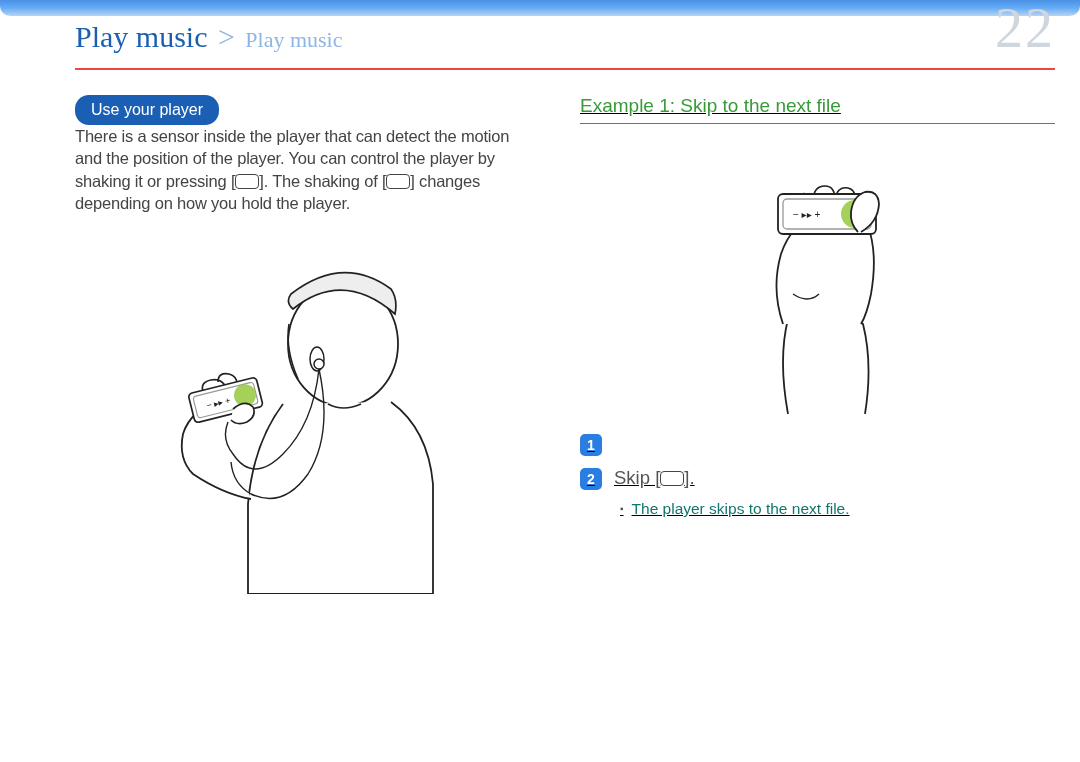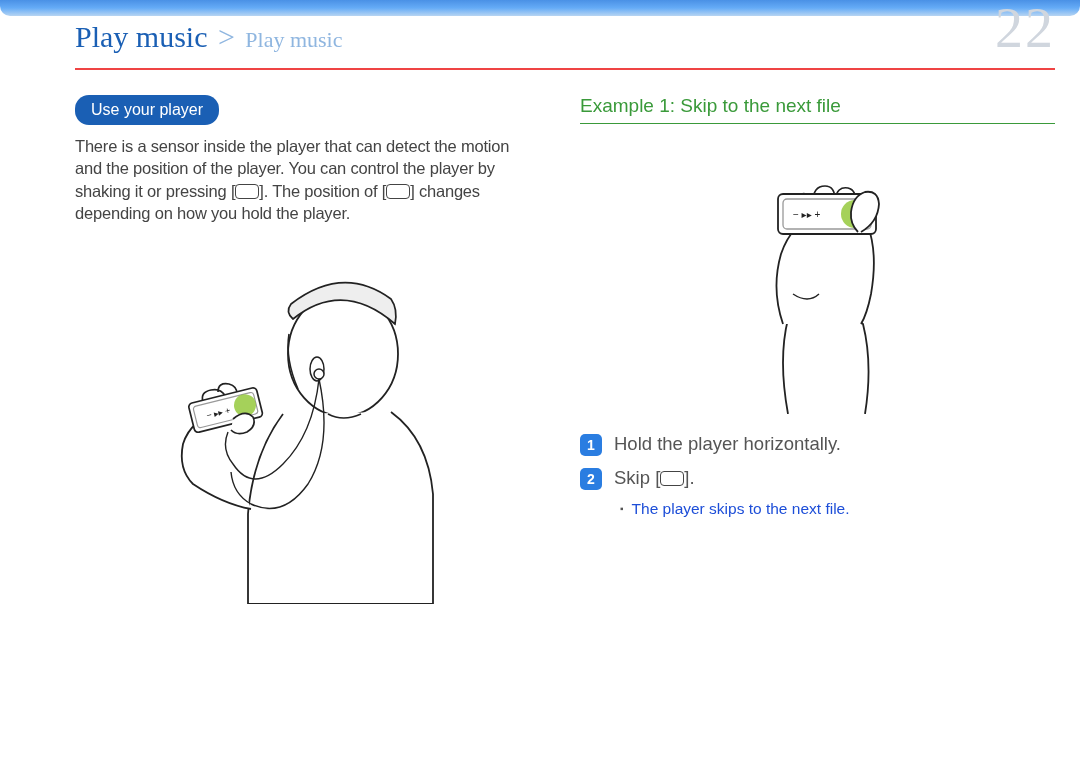--- a/index.html
+++ b/index.html
@@ -5,52 +5,52 @@
   * { box-sizing: border-box; margin: 0; padding: 0; }
   html, body { width: 1080px; height: 762px; font-family: Arial, Helvetica, sans-serif; background: #fff; position: relative; }
   .top-bar { position: absolute; top: 0; left: 0; width: 100%; height: 16px; background: linear-gradient(to bottom, #2a7de1 0%, #4a9df5 50%, #aacdf0 100%); border-bottom-left-radius: 10px; border-bottom-right-radius: 10px; opacity: 0.85; }
   .header { position: absolute; top: 20px; left: 75px; right: 25px; height: 50px; border-bottom: 2px solid #ef4444; }
   .breadcrumb-main { font-family: Georgia, 'Times New Roman', serif; font-size: 30px; color: #1a5fb4; font-weight: 400; }
   .breadcrumb-sep { font-family: Georgia, 'Times New Roman', serif; font-size: 30px; color: #8fb6e0; padding: 0 6px; }
   .breadcrumb-sub { font-family: Georgia, 'Times New Roman', serif; font-size: 22px; color: #8fb6e0; }
   .page-number { position: absolute; top: -24px; right: 0; font-family: Georgia, 'Times New Roman', serif; font-size: 56px; color: #d0d6de; font-weight: 300; letter-spacing: 2px; }
   .content { position: absolute; top: 95px; left: 75px; right: 25px; display: flex; gap: 60px; }
   .col-left { width: 445px; }
-  .col-right { width: 475px; }
-  .pill-heading { display: inline-block; background: #1a5fb4; color: #fff; font-size: 16px; padding: 6px 16px; border-radius: 14px; margin-bottom: 10px; }
+  .col-right { width: 475px; text-decoration: underline; }
+  .pill-heading { display: inline-block; background: #1a5fb4; color: #fff; font-size: 16px; padding: 6px 16px; border-radius: 14px; }
   .body-text { font-size: 16.5px; color: #444; line-height: 1.35; letter-spacing: -0.2px; }
   .inl-icon { display: inline-block; width: 24px; height: 15px; border: 1.2px solid #444; border-radius: 4px; vertical-align: -2px; }
   .illustration { margin-top: 30px; text-align: center; }
   .example-heading { font-size: 19px; color: #3a9a3a; padding-bottom: 6px; border-bottom: 1px solid #3a9a3a; margin-bottom: 18px; }
   .steps { list-style: none; margin-top: 18px; }
   .steps li { display: flex; align-items: flex-start; gap: 12px; margin-bottom: 10px; }
   .step-badge { flex: 0 0 22px; width: 22px; height: 22px; background: #2a7de1; color: #fff; border-radius: 5px; display: flex; align-items: center; justify-content: center; font-size: 14px; font-weight: bold; margin-top: 2px; }
   .step-text { font-size: 18.5px; color: #555; line-height: 1.3; }
-  .sub-bullet { margin-left: 40px; margin-top: 2px; font-size: 15.5px; color: #1d4ed8; }
+  .sub-bullet { margin-left: 40px; margin-top: 2px; font-size: 15.5px; color: #0f766e; }
   .sub-bullet::before { content: "▪"; font-size: 10px; color: #555; margin-right: 8px; vertical-align: 2px; }
   svg { display: block; margin: 0 auto; }
 </style>
 </head>
 <body>
 
 <div class="top-bar"></div>
 
 <div class="header">
   <span class="breadcrumb-main">Play music</span>
   <span class="breadcrumb-sep">&gt;</span>
   <span class="breadcrumb-sub">Play music</span>
   <span class="page-number">22</span>
 </div>
 
 <div class="content">
 
   <div class="col-left">
     <div class="pill-heading">Use your player</div>
     <p class="body-text">
-      <span>There is a sensor inside the player that can detect the motion and the position of the player. You can control the player by shaking it or pressing [</span><span class="inl-icon"></span><span>]. The position of [</span><span class="inl-icon"></span><span>] changes depending on how you hold the player.</span>
+      <span>There is a sensor inside the player that can detect the motion and the position of the player. You can control the player by shaking it or pressing [</span><span class="inl-icon"></span><span>]. The shaking of [</span><span class="inl-icon"></span><span>] changes depending on how you hold the player.</span>
     </p>
 
     <div class="illustration">
       <svg width="330" height="350" viewBox="0 0 330 350">
 
         <ellipse cx="210" cy="100" rx="55" ry="62" fill="#fff" stroke="#222" stroke-width="1.8"></ellipse>
 
         <path d="M 160 65 Q 210 25 262 70 Q 265 55 258 45 Q 210 10 158 50 Q 152 58 160 65 Z" fill="#eee" stroke="#222" stroke-width="1.7"></path>
         <path d="M 156 80 Q 152 105 165 135" fill="none" stroke="#222" stroke-width="1.6"></path>
 
@@ -100,21 +100,20 @@
 
         <path d="M 168 78 Q 185 68 186 50 Q 185 36 172 38 Q 160 42 158 58 Q 157 70 165 78" fill="#fff" stroke="#222" stroke-width="1.8"></path>
 
         <path d="M 100 140 Q 115 150 126 140" fill="none" stroke="#222" stroke-width="1.4"></path>
       </svg>
     </div>
 
     <ul class="steps">
       <li>
         <div class="step-badge">1</div>
-        <div class="step-text">Hold the player horizontally.</div>
       </li>
       <li>
         <div class="step-badge">2</div>
         <div class="step-text">
           <span>Skip [</span><span class="inl-icon"></span><span>].</span>
         </div>
       </li>
     </ul>
     <div class="sub-bullet">The player skips to the next file.</div>
   </div>

